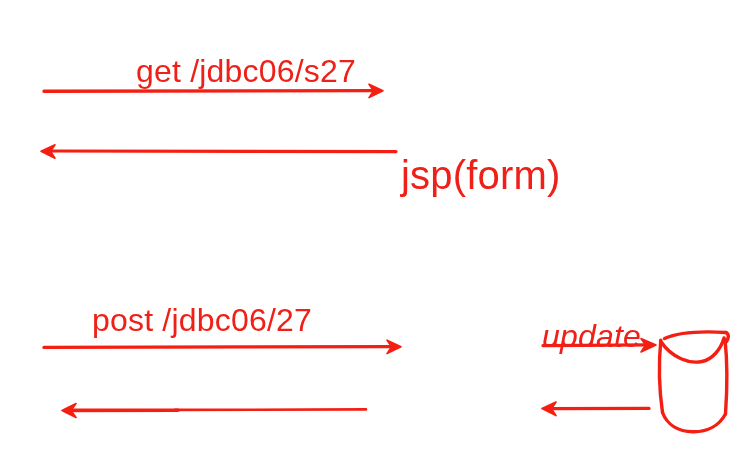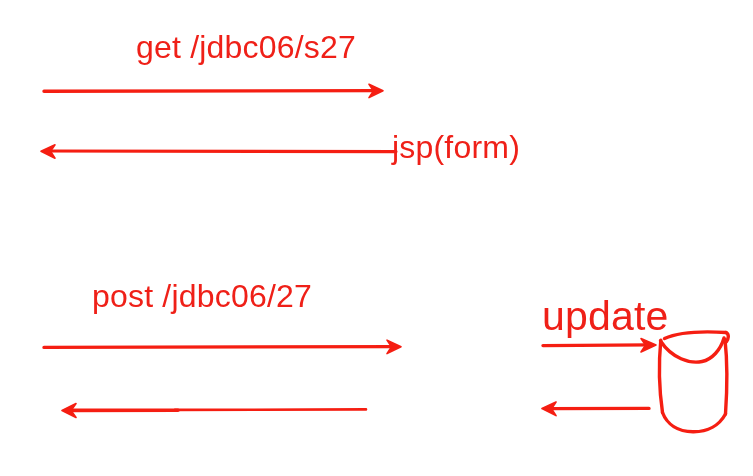--- a/index.html
+++ b/index.html
@@ -26,41 +26,43 @@
     height: 476px;
     display: block;
   }
   .ink-label {
     position: absolute;
     white-space: pre;
     font-family: "Liberation Sans", sans-serif;
     font-weight: 400;
     line-height: 1;
     letter-spacing: 0.2px;
+    margin-top: 24px;
     -webkit-font-smoothing: antialiased;
   }
   .lbl-get {
     left: 136px;
     top: 31px;
     font-size: 32px;
   }
   .lbl-jsp {
-    left: 392px;
+    left: 401px;
     top: 131px;
-    font-size: 32px;
+    font-size: 40px;
   }
   .lbl-post {
     left: 92px;
     top: 280px;
     font-size: 32px;
   }
   .lbl-update {
     left: 542px;
     top: 296px;
-    font-size: 41px;
+    font-size: 32px;
+    font-style: italic;
   }
 </style>
 </head>
 <body>
 
 <div id="canvas">
 
   <svg id="sketch-svg" viewBox="0 0 753 476">
 
     <g>

